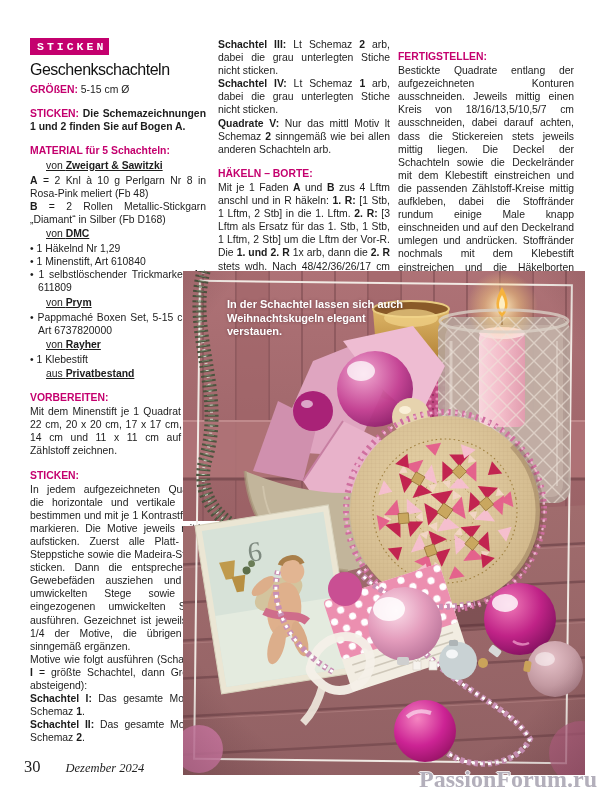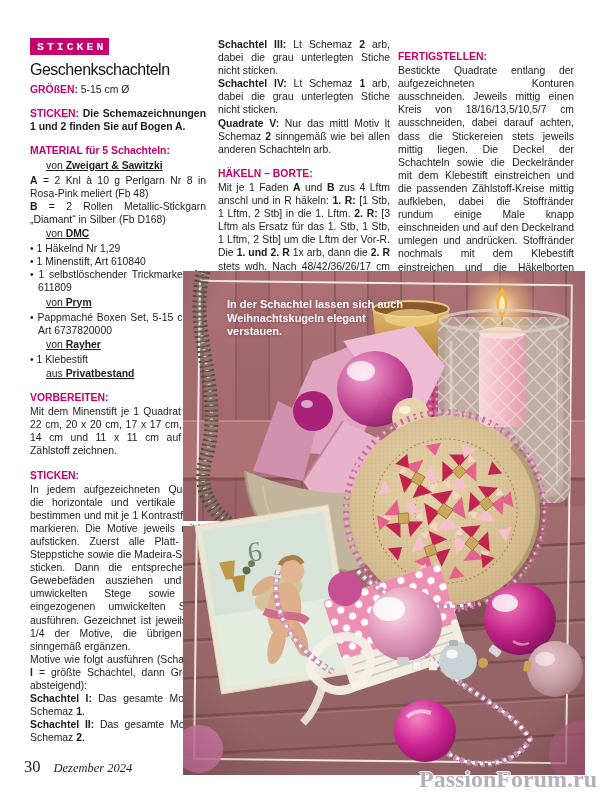--- a/index.html
+++ b/index.html
@@ -18,21 +18,21 @@
   .sp{margin-top:11px;}
   .bold{font-weight:bold;}
   .bullet{padding-left:8px;text-indent:-8px;}
   .brand{text-decoration:underline;margin:1px 16px 2px;text-align:left;}
   .photo{position:absolute;left:183px;top:271px;width:402px;height:504px;}
   .photo svg{position:absolute;left:0;top:0;}
   .caption{position:absolute;left:44px;top:27px;width:178px;color:#fff;font-weight:bold;
            font-size:11px;line-height:13.5px;text-align:left;text-shadow:0 0 3px rgba(90,45,55,.65);}
   .footer{position:absolute;left:24px;top:757px;font-family:"Liberation Serif",serif;}
   .pageno{font-size:16.5px;color:#222;}
-  .issue{font-style:italic;font-size:12.5px;color:#222;margin-left:13px;}
+  .issue{font-style:italic;font-size:12.5px;color:#222;margin-left:25px;}
   .watermark{position:absolute;right:3px;top:766px;font-size:24px;font-weight:bold;
              font-family:Liberation Serif, serif;color:rgba(158,152,168,.78);
              text-shadow:0 1px 0 rgba(255,255,255,.85),0 -1px 0 rgba(255,255,255,.85),
                          1px 0 0 rgba(255,255,255,.85),-1px 0 0 rgba(255,255,255,.85);}
 </style>
 </head>
 <body>
 
 <div class="page">
 

